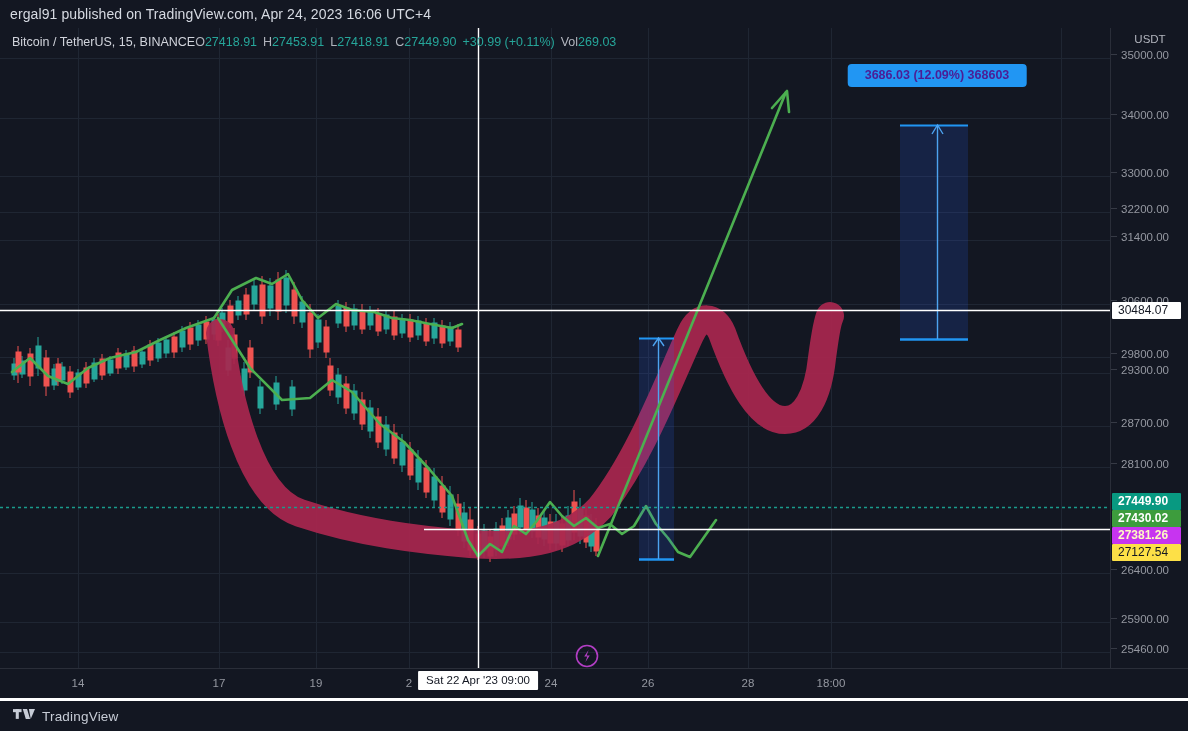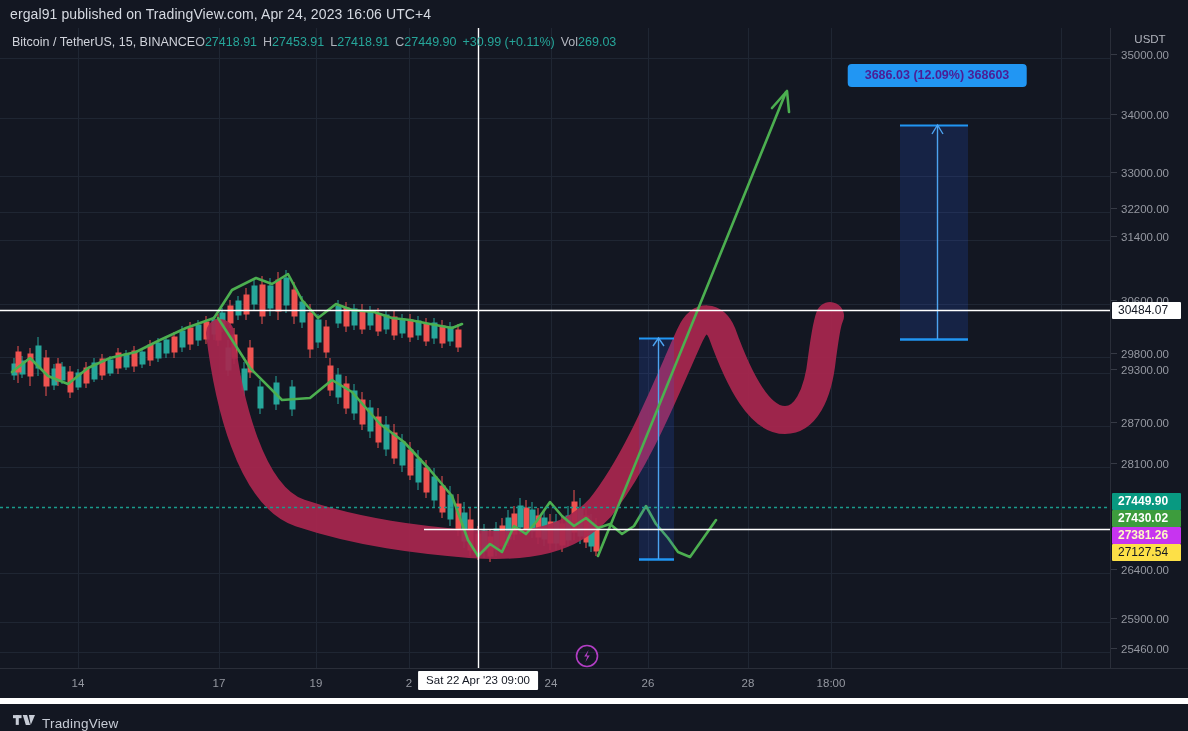--- a/index.html
+++ b/index.html
@@ -74,22 +74,22 @@
   .tlabel {
     position: absolute; top: 2px; height: 19px; line-height: 19px;
     background: #ffffff; color: #131722; font-size: 11.5px;
     padding: 0 8px; border-radius: 1px; white-space: nowrap;
     transform: translateX(-50%); z-index: 5;
   }
 
   
   #footer {
     position: absolute; left: 0; top: 698px; width: 1188px; height: 33px;
-    display: flex; align-items: flex-end; padding-left: 13px; gap: 7px;
-    border-top: 6px solid #ffffff;
+    display: flex; align-items: center; padding-left: 13px; gap: 7px;
+    border-top: 3px solid #ffffff;
   }
   #footer .tvname { font-size: 13.5px; color: #c7ccd6; letter-spacing: 0.2px; }
 
   
   .measure-label {
     position: absolute; height: 23px; line-height: 23px;
     background: #2196f3; color: #4c1d95; font-size: 12.5px; font-weight: bold;
     padding: 0 17px; border-radius: 4px; white-space: nowrap; z-index: 30;
     transform: translateX(-50%);
   }

